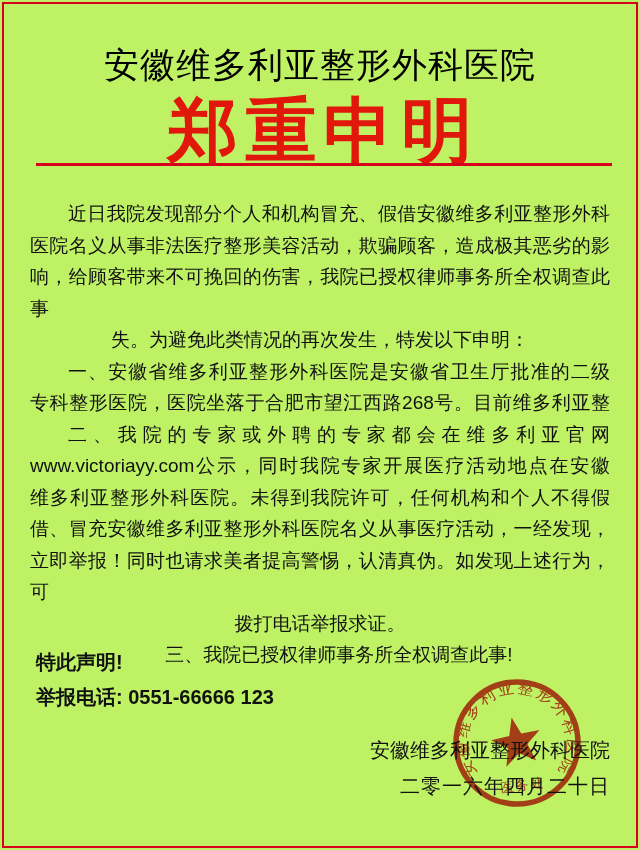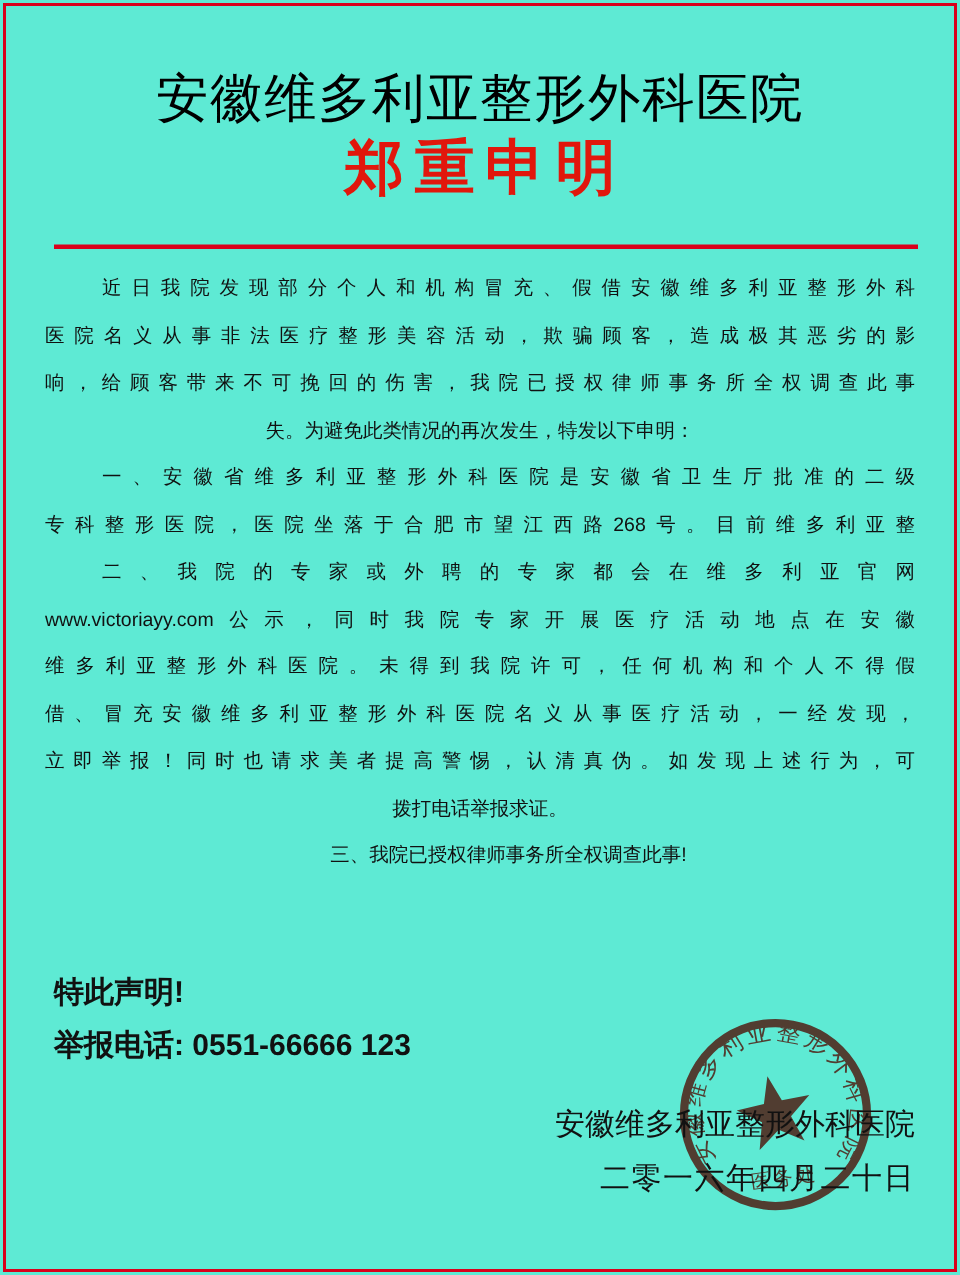--- a/index.html
+++ b/index.html
@@ -1,41 +1,41 @@
 <!DOCTYPE html>
 <html><head>
 <meta charset="utf-8">
 <style>
   html,body { margin:0; padding:0; background:#e8e8e8; }
   .page {
-    position:relative; width:640px; height:850px; background:#5eead4;
+    position:relative; width:640px; height:850px; background:#bef264;
     font-family:"Liberation Sans", sans-serif; color:#111111; overflow:hidden;
   }
   .frame {
     position:absolute; top:2px; left:2px; right:2px; bottom:2px;
     border:2px solid #d9001b; pointer-events:none;
   }
   .hospital-name {
     position:absolute; top:42px; left:0; width:640px;
     text-align:center; font-size:35px; color:#000000; letter-spacing:1px;
     white-space:nowrap;
   }
   .statement-title {
     position:absolute; top:84px; left:0; width:640px;
     text-align:center; font-family:"Liberation Serif", serif; font-weight:900;
-    font-size:40px; color:#e1170c; letter-spacing:7px; text-indent:7px;
+    font-size:71px; color:#e1170c; letter-spacing:7px; text-indent:7px;
     white-space:nowrap;
   }
   .divider {
     position:absolute; top:163px; left:36px; width:576px; height:3px;
     background:#d9001b;
   }
   .body-text {
-    position:absolute; top:176px; left:30px; width:580px;
-    font-size:13px; line-height:31.5px; color:#111111;
+    position:absolute; top:198px; left:30px; width:580px;
+    font-size:19px; line-height:31.5px; color:#111111;
   }
   .line { text-align:center; }
   .line.stretch { text-align:justify; text-align-last:justify; text-justify:inter-character; }
   .line.indent { padding-left:38px; }
   .declare-block {
     position:absolute; top:645px; left:36px;
     font-size:20px; line-height:35px; color:#111111;font-weight:bold;
   }
   .sign-block {
     position:absolute; top:732px; right:30px; text-align:right;

